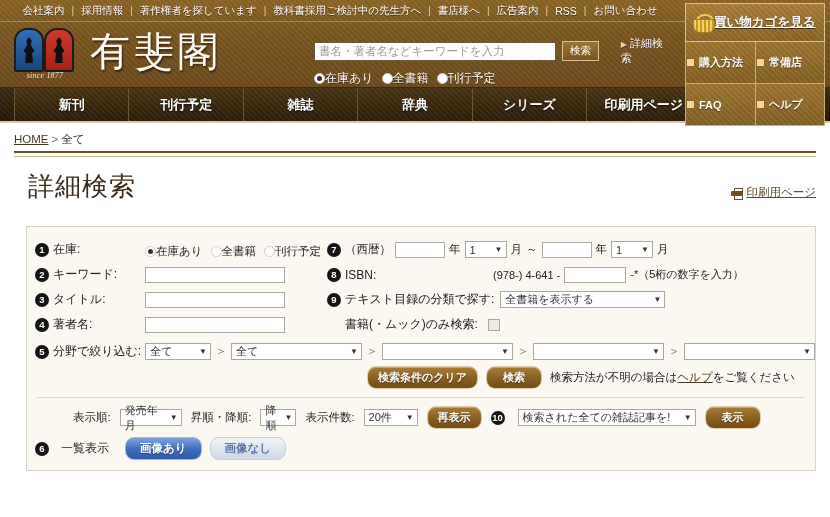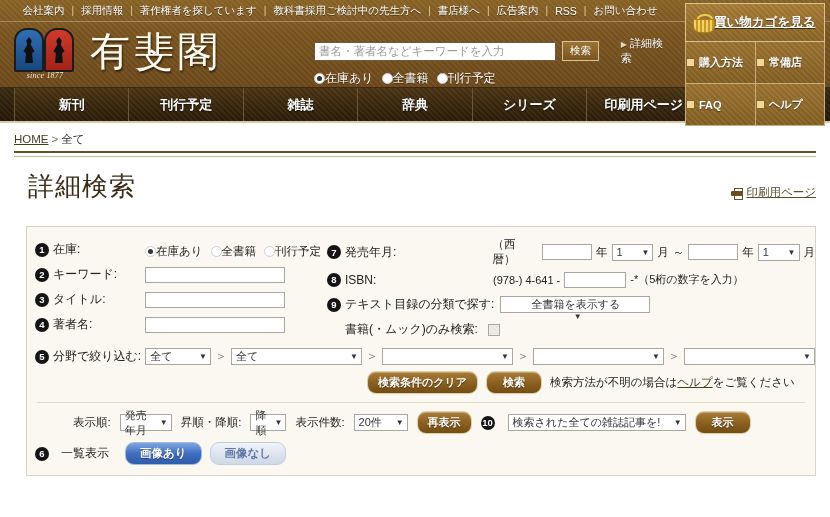--- a/index.html
+++ b/index.html
@@ -142,25 +142,25 @@
   .ti.k{width:140px;}
   .ti.y{width:50px;}
   .ti.isbn{width:62px;}
   .sel{
     border:1px solid #a9a7a0;background:#fff;height:17px;box-sizing:border-box;
     font-size:11px;display:inline-flex;align-items:center;justify-content:space-between;
     padding:0 3px 0 4px;color:#333;
   }
   .sel .cv{font-size:8px;color:#333;margin-left:4px;}
   .sel.month{width:42px;}
-  .sel.cat{width:150px;flex-direction:column;}
+  .sel.cat{width:165px;}
   .sel.f1{width:70px;}
   .sel.f2{width:140px;}
   .sel.f3,.sel.f4,.sel.f5{width:140px;}
-  .sel.order{width:52px;align-items:center;}
+  .sel.order{width:62px;align-items:center;}
   .sel.asc{width:36px;}
   .sel.count{width:54px;}
   .sel.mag{width:178px;}
   .cbox{width:10px;height:10px;border:1px solid #a9a7a0;background:#eceae4;display:inline-block;}
   .arrowsep{color:#777;margin:0 4px;font-size:12px;}
   .btn-brown{
     background:linear-gradient(180deg,#a87c36 0%,#8a5f1e 55%,#744d14 100%);
     border:1px solid #e0cda6;border-radius:9px;color:#fff;font-size:11px;font-weight:bold;
     padding:3px 10px;cursor:pointer;text-shadow:0 1px 1px rgba(0,0,0,.5);
     box-shadow:inset 0 1px 0 rgba(255,255,255,.3);
@@ -343,21 +343,20 @@
           <span class="num">4</span>
           <span class="lbl" style="width:92px">著者名:</span>
           <input class="ti k" type="text" value="" style="">
         </div>
       </div>
 
       <div class="colR">
 
         <div class="frow">
           <span class="num">7</span>
-          <span class="lbl" style="width:148px">発売年月:</span>
           <span class="seirekirow">
             <span>（西暦）</span>
             <input class="ti y" type="text" value="" style="">
             <span>年</span>
             <span class="sel month">
                 <span>1</span>
                 <span class="cv">▼</span>
               </span>
             <span>月</span>
             <span>～</span>

